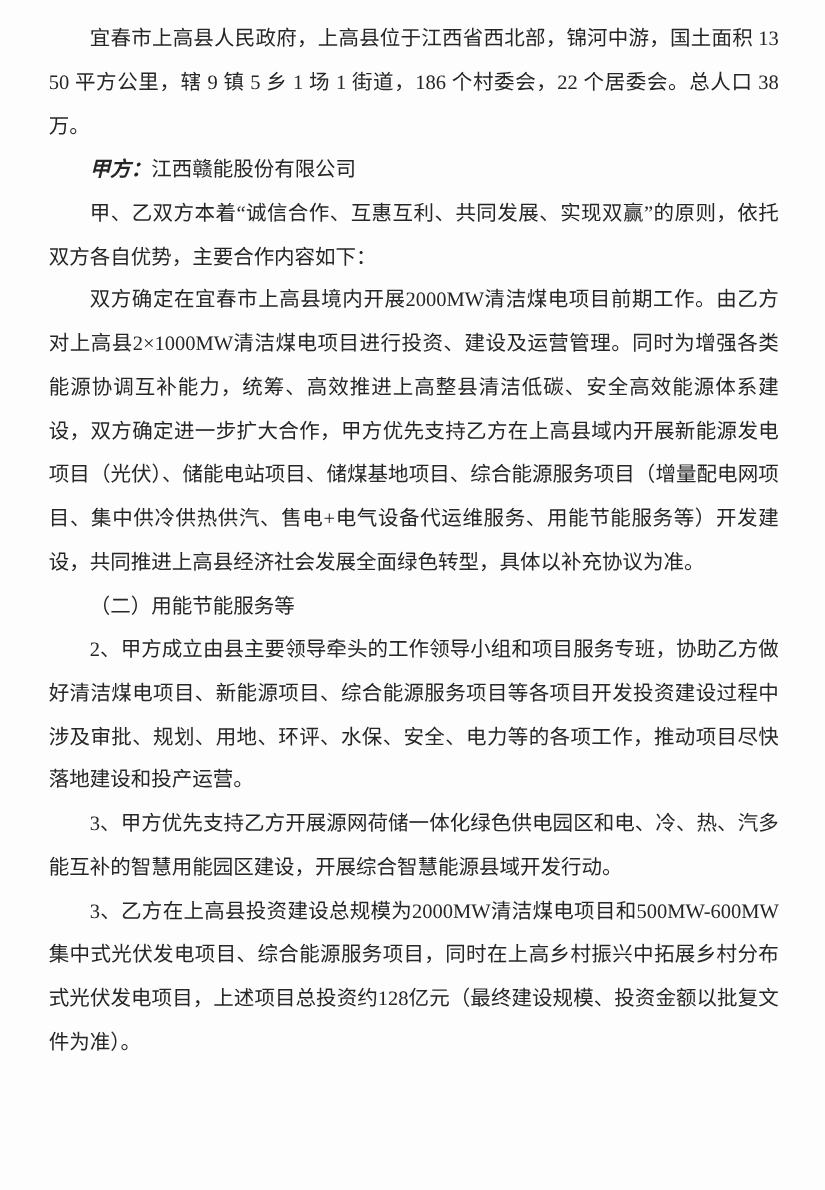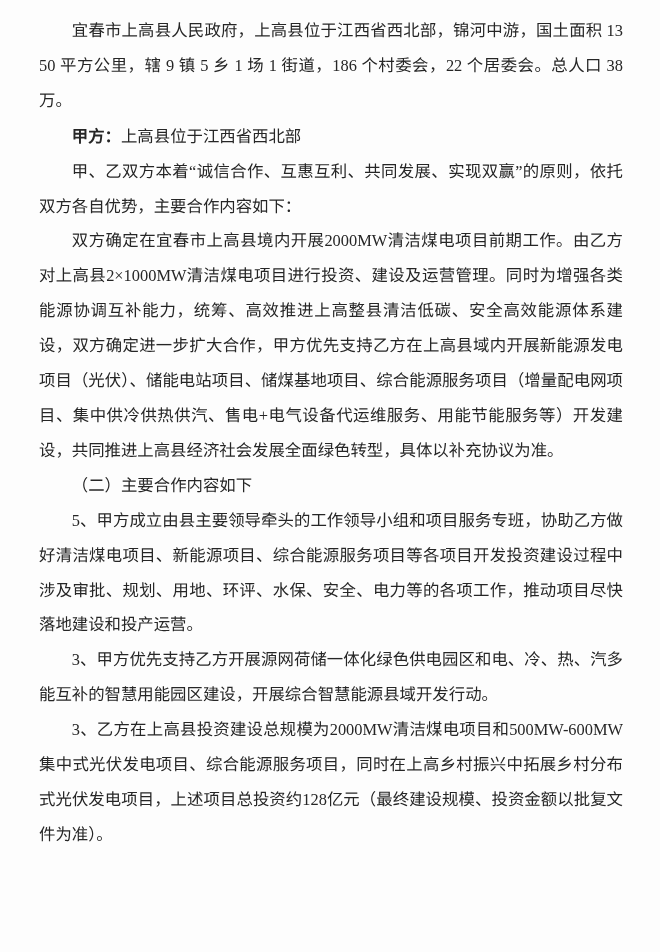--- a/index.html
+++ b/index.html
@@ -29,39 +29,40 @@
     word-break: break-all;
   }
   .heading {
     font-weight: bold;
     font-family: "Liberation Sans", "DejaVu Sans", sans-serif;
     letter-spacing: 0.5px;
   }
   .party-label {
     font-weight: bold;
     font-family: "Liberation Sans", "DejaVu Sans", sans-serif;
+    font-style: italic;
   }
 </style>
 </head>
 <body>
 
 <div class="page">
 
   <p>宜春市上高县人民政府，上高县位于江西省西北部，锦河中游，国土面积 1350 平方公里，辖 9 镇 5 乡 1 场 1 街道，186 个村委会，22 个居委会。总人口 38 万。</p>
 
 
-  <p><span class="party-label">甲方：</span><span>上高县位于江西省西北部</span></p>
+  <p><span class="party-label">甲方：</span><span>江西赣能股份有限公司</span></p>
 
 
   <p>甲、乙双方本着“诚信合作、互惠互利、共同发展、实现双赢”的原则，依托双方各自优势，主要合作内容如下：</p>
 
 
   <p>双方确定在宜春市上高县境内开展2000MW清洁煤电项目前期工作。由乙方对上高县2×1000MW清洁煤电项目进行投资、建设及运营管理。同时为增强各类能源协调互补能力，统筹、高效推进上高整县清洁低碳、安全高效能源体系建设，双方确定进一步扩大合作，甲方优先支持乙方在上高县域内开展新能源发电项目（光伏）、储能电站项目、储煤基地项目、综合能源服务项目（增量配电网项目、集中供冷供热供汽、售电+电气设备代运维服务、用能节能服务等）开发建设，共同推进上高县经济社会发展全面绿色转型，具体以补充协议为准。</p>
 
-  <p>（二）主要合作内容如下</p>
+  <p>（二）用能节能服务等</p>
 
-  <p>5、甲方成立由县主要领导牵头的工作领导小组和项目服务专班，协助乙方做好清洁煤电项目、新能源项目、综合能源服务项目等各项目开发投资建设过程中涉及审批、规划、用地、环评、水保、安全、电力等的各项工作，推动项目尽快落地建设和投产运营。</p>
+  <p>2、甲方成立由县主要领导牵头的工作领导小组和项目服务专班，协助乙方做好清洁煤电项目、新能源项目、综合能源服务项目等各项目开发投资建设过程中涉及审批、规划、用地、环评、水保、安全、电力等的各项工作，推动项目尽快落地建设和投产运营。</p>
 
   <p>3、甲方优先支持乙方开展源网荷储一体化绿色供电园区和电、冷、热、汽多能互补的智慧用能园区建设，开展综合智慧能源县域开发行动。</p>
 
   <p>3、乙方在上高县投资建设总规模为2000MW清洁煤电项目和500MW-600MW集中式光伏发电项目、综合能源服务项目，同时在上高乡村振兴中拓展乡村分布式光伏发电项目，上述项目总投资约128亿元（最终建设规模、投资金额以批复文件为准）。</p>
 
 </div>
 
 </body></html>

